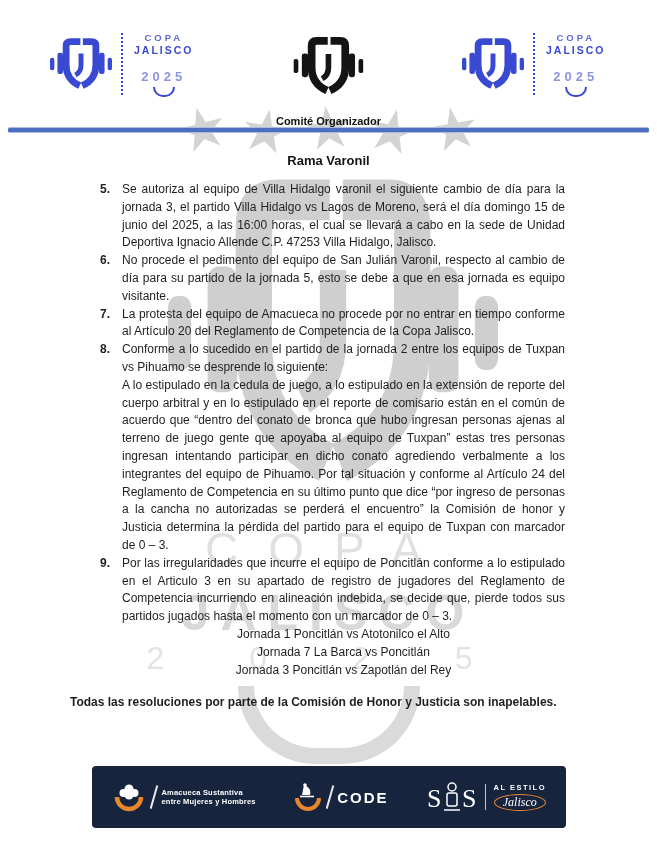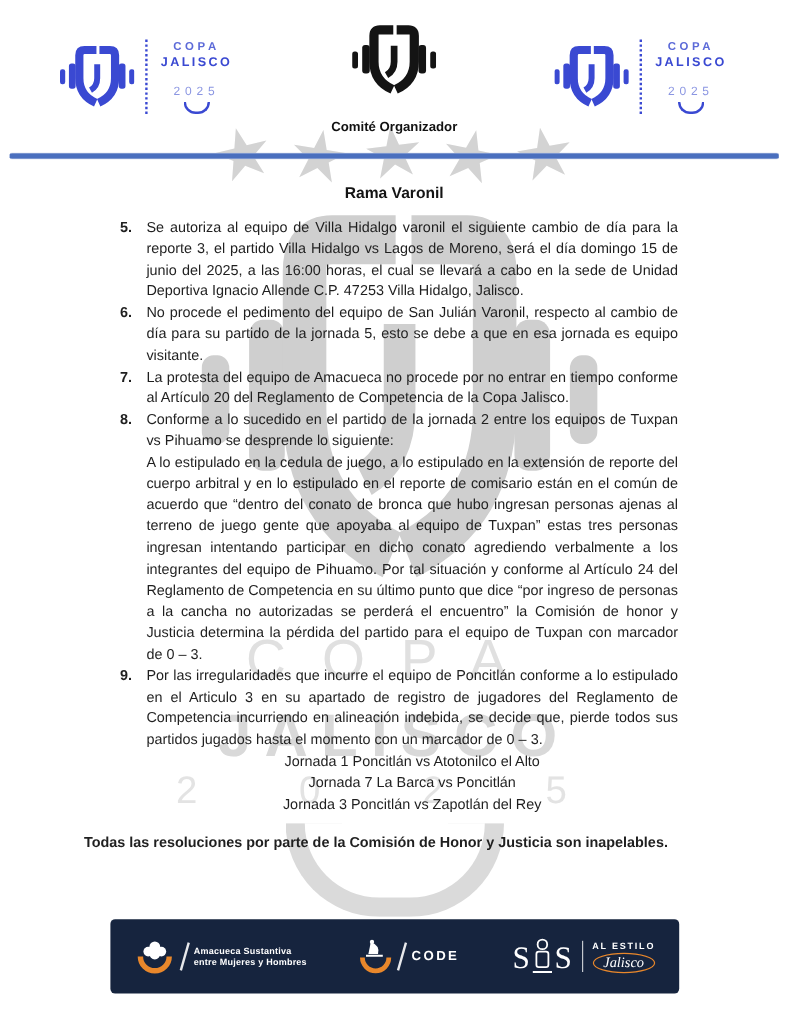--- a/index.html
+++ b/index.html
@@ -21,24 +21,24 @@
   
   .hdr-logo{position:absolute;display:flex;align-items:center;z-index:3;}
   .logo-left{left:50px;top:30px;}
   .logo-right{left:462px;top:30px;}
   .trophy-blue{color:#3a49d2;}
   .trophy-black{color:#141414;}
   .dot-divider{height:62px;border-left:2px dotted #3a49d2;margin:0 11px 0 9px;}
   .copa-text{text-align:center;color:#3a49d2;}
   .copa-line1{font-size:9.5px;letter-spacing:3px;font-weight:600;color:#5c6ad8;}
   .copa-line2{font-size:10.5px;letter-spacing:2px;font-weight:800;margin-top:1px;}
-  .copa-year{font-size:10px;letter-spacing:4px;color:#8b96e2;margin-top:13px;}
+  .copa-year{font-size:13px;letter-spacing:4px;color:#8b96e2;margin-top:13px;font-weight:bold;}
   .copa-smile{margin:3px auto 0;width:18px;height:8px;border:2px solid #3a49d2;border-top:none;
               border-radius:0 0 18px 18px;}
-  .logo-center{position:absolute;left:50%;transform:translateX(-50%);top:8px;text-align:center;z-index:3;}
+  .logo-center{position:absolute;left:50%;transform:translateX(-50%);top:24px;text-align:center;z-index:3;}
   .committee{font-weight:bold;font-size:11px;color:#111;margin-top:3px;}
 
   .blue-rule{position:absolute;left:8px;right:8px;top:127px;height:4px;background:#4a6fbe;
              border-top:1.5px solid #aabbdf;border-bottom:1.5px solid #aabbdf;border-radius:2px;z-index:2;}
 
   
   .content{position:absolute;left:0;top:153px;width:657px;z-index:3;}
   .doc-title{text-align:center;font-weight:bold;font-size:13px;color:#141414;}
   .list{margin-top:13px;padding:0 92px 0 100px;}
   .item-row{display:flex;}
@@ -50,21 +50,21 @@
   .closing{margin:14px 92px 0 70px;font-weight:bold;font-size:12px;line-height:18px;text-align:justify;}
 
   
   .banner{position:absolute;left:92px;top:766px;width:474px;height:62px;background:#16243e;
           border-radius:4px;z-index:4;display:flex;align-items:center;justify-content:space-between;
           padding:0 20px;box-sizing:border-box;}
   .fgroup{display:flex;align-items:center;gap:7px;}
   .slash{width:1.5px;height:24px;background:#fff;transform:rotate(16deg);opacity:.9;}
   .vline{width:1px;height:26px;background:#ffffff;opacity:.75;}
   .ig-text{color:#fff;font-size:7.5px;font-weight:bold;line-height:9px;letter-spacing:.2px;}
-  .code-label{color:#fff;font-size:11px;font-weight:bold;letter-spacing:2px;}
+  .code-label{color:#fff;font-size:15px;font-weight:bold;letter-spacing:2px;}
   .estilo{text-align:center;}
   .estilo-top{color:#fff;font-size:7.5px;font-weight:bold;letter-spacing:1.5px;}
   .estilo-name{display:inline-block;margin-top:1px;border:1.5px solid #e8872b;border-radius:50%;
                padding:0 8px 1px;color:#fff;font-family:"Liberation Serif",serif;font-style:italic;
                font-size:12px;line-height:14px;}
 </style>
 </head>
 <body>
 
 <div class="page">
@@ -132,21 +132,21 @@
   </div>
 
   <div class="blue-rule"></div>
 
   <div class="content">
     <div class="doc-title">Rama Varonil</div>
     <div class="list">
         <div class="item-row">
           <div class="item-num">5.</div>
           <div class="item-body">
-            <p class="item-para"><span>Se autoriza al equipo de Villa Hidalgo varonil el siguiente cambio de día para la reporte 3, el partido </span><span class="b">Villa Hidalgo vs Lagos de Moreno</span><span>, será el día domingo 15 de junio del 2025, a las 16:00 horas, el cual se llevará a cabo en la sede de Unidad Deportiva Ignacio Allende C.P. 47253 Villa Hidalgo, Jalisco.</span></p>
+            <p class="item-para"><span>Se autoriza al equipo de Villa Hidalgo varonil el siguiente cambio de día para la jornada 3, el partido </span><span class="b">Villa Hidalgo vs Lagos de Moreno</span><span>, será el día domingo 15 de junio del 2025, a las 16:00 horas, el cual se llevará a cabo en la sede de Unidad Deportiva Ignacio Allende C.P. 47253 Villa Hidalgo, Jalisco.</span></p>
           </div>
         </div>
         <div class="item-row">
           <div class="item-num">6.</div>
           <div class="item-body">
             <p class="item-para"><span>No procede el pedimento del equipo de San Julián Varonil, respecto al cambio de día para su partido de la jornada 5, esto se debe a que en esa jornada es equipo visitante.</span></p>
           </div>
         </div>
         <div class="item-row">
           <div class="item-num">7.</div>

